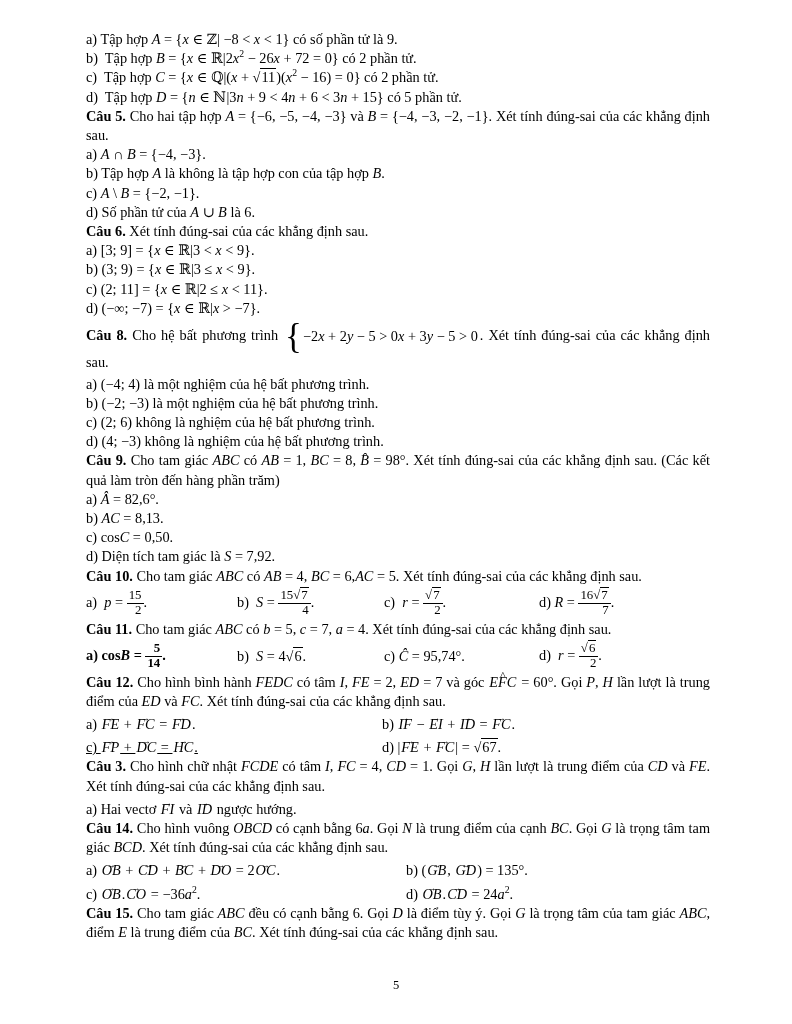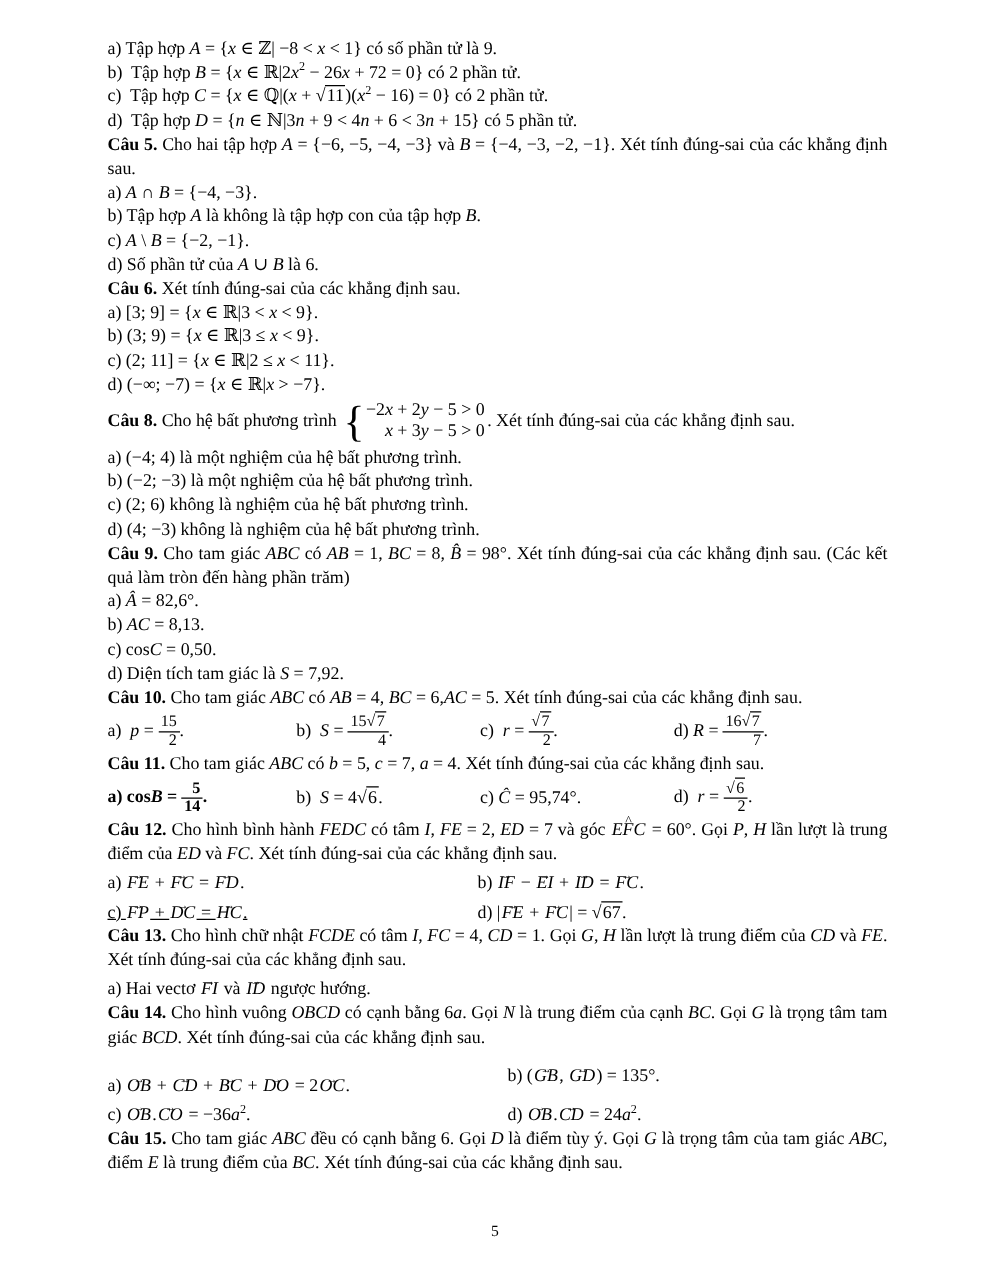--- a/index.html
+++ b/index.html
@@ -26,21 +26,21 @@
   .frac .den{display:block;padding:0 2px;}
   
   .vec{position:relative;display:inline-block;font-style:italic;padding:0 1px;}
   .vec::before{content:"→";position:absolute;left:0;right:0;top:-0.66em;font-size:0.62em;text-align:center;font-style:normal;}
   
   .wh{position:relative;display:inline-block;font-style:italic;padding:0 1px;}
   .wh::before{content:"^";position:absolute;left:0;right:0;top:-0.62em;font-size:0.78em;text-align:center;font-style:normal;}
   
   .cases{display:inline-flex;align-items:center;vertical-align:middle;margin:0 2px;}
   .cases .brace{font-size:2.45em;line-height:0.95;font-weight:400;margin-right:1px;}
-  .cases .col{display:inline-flex;flex-direction:column;text-align:right;line-height:1.22;}
+  .cases .col{display:inline-flex;flex-direction:row;text-align:center;line-height:1.22;}
   
   .row{display:flex;align-items:center;line-height:19.2px;gap:20px;}
   .row .cell{display:inline-block;flex:0 0 auto;}
   .row .cell:last-child{flex:1 1 auto;}
   .row2{padding-top:4px;align-items:center;}
   .row4{padding:3px 0 2px 0;}
   .pagenum{position:absolute;left:0;right:0;top:978px;text-align:center;font-size:12.5px;}
 </style>
 </head>
 <body>
@@ -93,27 +93,27 @@
       </div>
       <p class="line"><b>Câu 12.</b> Cho hình bình hành <i>FEDC</i> có tâm <i>I</i>, <i>FE</i> = 2, <i>ED</i> = 7 và góc <span class="wh">EFC</span> = 60°. Gọi <i>P</i>, <i>H</i> lần lượt là trung điểm của <i>ED</i> và <i>FC</i>. Xét tính đúng-sai của các khẳng định sau.</p>
       <div class="row row2">
         <span class="cell" style="width: 276px;">a) <span class="vec">FE</span> + <span class="vec">FC</span> = <span class="vec">FD</span>.</span>
         <span class="cell">b) <span class="vec">IF</span> − <span class="vec">EI</span> + <span class="vec">ID</span> = <span class="vec">FC</span>.</span>
       </div>
       <div class="row row2">
         <span class="cell" style="width: 276px; text-decoration: underline;">c) <span class="vec">FP</span> + <span class="vec">DC</span> = <span class="vec">HC</span>.</span>
         <span class="cell">d) |<span class="vec">FE</span> + <span class="vec">FC</span>| = <span class="sqrt">√<span class="rad">67</span></span>.</span>
       </div>
-      <p class="line"><b>Câu 13.</b> Cho hình chữ nhật <i>FCDE</i> có tâm <i>I</i>, <i>FC</i> = 4, <i>CD</i> = 1. Gọi <i>G</i>, <i>H</i> lần lượt là trung điểm của <i>CD</i> và <i>FE</i>. Xét tính đúng-sai của các khẳng định sau.</p>
+      <p class="line"><b>Câu 3.</b> Cho hình chữ nhật <i>FCDE</i> có tâm <i>I</i>, <i>FC</i> = 4, <i>CD</i> = 1. Gọi <i>G</i>, <i>H</i> lần lượt là trung điểm của <i>CD</i> và <i>FE</i>. Xét tính đúng-sai của các khẳng định sau.</p>
       <div class="row row2">
         <span class="cell" style="width: 300px;">a) Hai vectơ <span class="vec">FI</span> và <span class="vec">ID</span> ngược hướng.</span>
       </div>
       <p class="line"><b>Câu 14.</b> Cho hình vuông <i>OBCD</i> có cạnh bằng 6<i>a</i>. Gọi <i>N</i> là trung điểm của cạnh <i>BC</i>. Gọi <i>G</i> là trọng tâm tam giác <i>BCD</i>. Xét tính đúng-sai của các khẳng định sau.</p>
       <div class="row row2">
-        <span class="cell" style="width: 300px; margin-top: 16px;">a) <span class="vec">OB</span> + <span class="vec">CD</span> + <span class="vec">BC</span> + <span class="vec">DO</span> = 2<span class="vec">OC</span>.</span>
+        <span class="cell" style="width: 300px;">a) <span class="vec">OB</span> + <span class="vec">CD</span> + <span class="vec">BC</span> + <span class="vec">DO</span> = 2<span class="vec">OC</span>.</span>
         <span class="cell">b) (<span class="vec">GB</span>, <span class="vec">GD</span>) = 135°.</span>
       </div>
       <div class="row row2">
         <span class="cell" style="width: 300px;">c) <span class="vec">OB</span>.<span class="vec">CO</span> = −36<i>a</i><sup>2</sup>.</span>
         <span class="cell">d) <span class="vec">OB</span>.<span class="vec">CD</span> = 24<i>a</i><sup>2</sup>.</span>
       </div>
       <p class="line"><b>Câu 15.</b> Cho tam giác <i>ABC</i> đều có cạnh bằng 6. Gọi <i>D</i> là điểm tùy ý. Gọi <i>G</i> là trọng tâm của tam giác <i>ABC</i>, điểm <i>E</i> là trung điểm của <i>BC</i>. Xét tính đúng-sai của các khẳng định sau.</p>
     </div>
   <div class="pagenum">5</div>
 </div>

